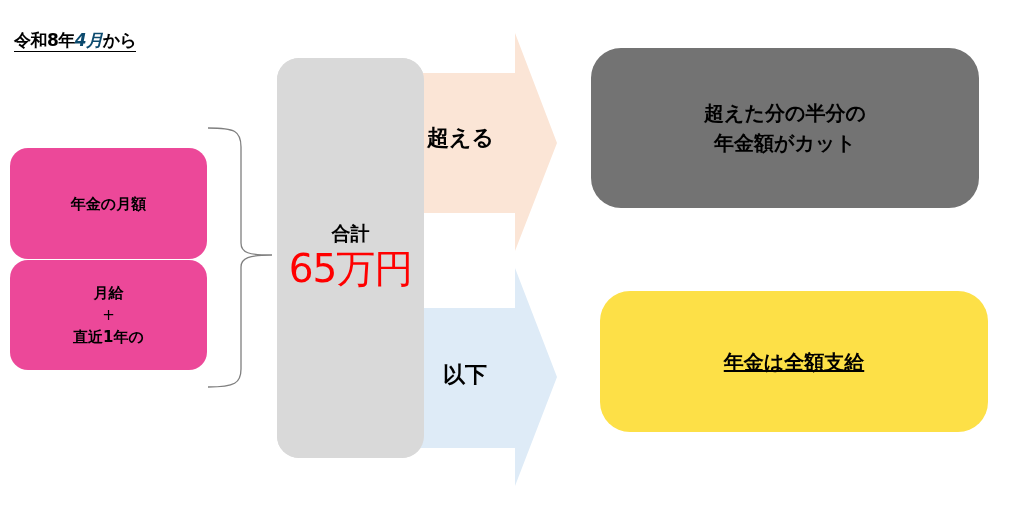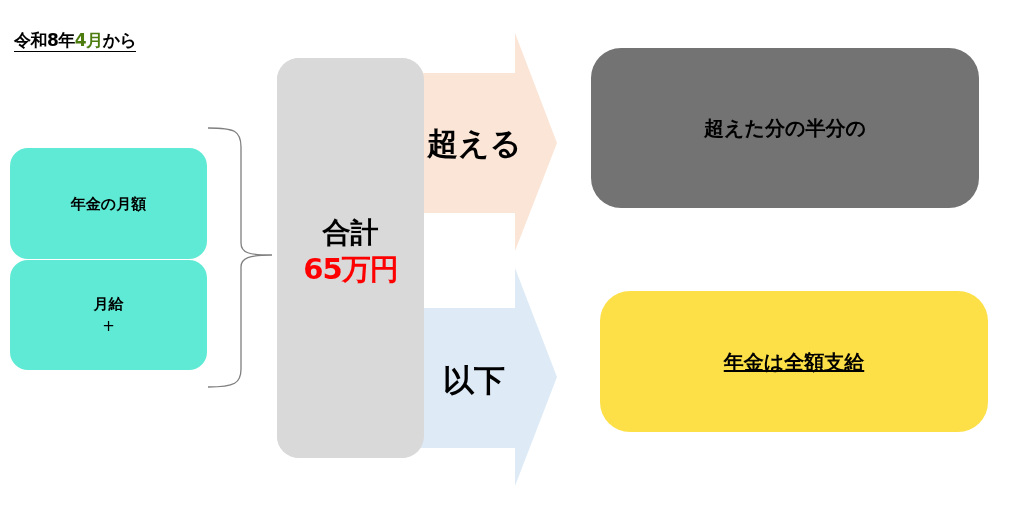--- a/index.html
+++ b/index.html
@@ -7,42 +7,42 @@
       width: 1024px; height: 513px; position: relative; overflow: hidden;
       font-family: "DejaVu Sans", "Liberation Sans", sans-serif;
       color: #000;
     }
     .abs { position: absolute; }
     .title {
       left: 14px; top: 29px; font-size: 17px; font-weight: bold;
       border-bottom: 1.5px solid #000; line-height: 22px; padding-bottom: 0;
       letter-spacing: -0.5px;
     }
-    .title .hl { color: #4d7c0f; }
+    .title .hl { color: #0c4a6e; font-style: italic; }
     .input-box {
-      left: 10px; width: 197px; background: #5eead4; border-radius: 18px;
+      left: 10px; width: 197px; background: #ec4899; border-radius: 18px;
       display: flex; align-items: center; justify-content: center;
       text-align: center; font-size: 15px; font-weight: bold; line-height: 22px;
     }
     .box1 { top: 148px; height: 111px; }
     .box2 { top: 260px; height: 110px; }
     .plus { font-weight: normal; }
     .brace { left: 205px; top: 125px; }
     .total-box {
       left: 277px; top: 58px; width: 147px; height: 400px;
       background: #d9d9d9; border-radius: 22px;
       display: flex; flex-direction: column; align-items: center; justify-content: center;
       text-align: center;
     }
-    .total-label { font-size: 28px; font-weight: bold; line-height: 36px; margin-top: -14px; }
-    .total-value { font-size: 29px; font-weight: bold; color: #ff0000; line-height: 36px; letter-spacing: -1px; }
+    .total-label { font-size: 19px; font-weight: bold; line-height: 36px; margin-top: -14px; }
+    .total-value { font-size: 39px; font-weight: normal; color: #ff0000; line-height: 36px; letter-spacing: -1px; }
     .arrow { left: 420px; }
     .arrow-up { top: 33px; }
     .arrow-down { top: 268px; }
-    .arrow-label { font-size: 31px; font-weight: bold; }
+    .arrow-label { font-size: 22px; font-weight: bold; }
     .label-exceed { left: 427px; top: 123px; }
     .label-below { left: 443px; top: 360px; }
     .result {
       display: flex; align-items: center; justify-content: center;
       text-align: center; font-size: 20px; font-weight: bold; line-height: 30px;
       border-radius: 30px;
     }
     .result-over { left: 591px; top: 48px; width: 388px; height: 160px; background: #737373; }
     .result-under { left: 600px; top: 291px; width: 388px; height: 141px; background: #fde047; text-decoration: underline; }
   </style>
@@ -52,20 +52,21 @@
 <div class="abs title"><span>令和8年</span><span class="hl">4月</span><span>から</span></div>
 
 <div class="abs input-box box1">
   <div>年金の月額</div>
 </div>
 
 <div class="abs input-box box2">
   <div>
     <div>月給</div>
     <div class="plus">+</div>
+    <div>直近1年の</div>
   </div>
 </div>
 
 <svg class="abs brace" width="72" height="266" viewBox="0 0 72 266">
   <path d="M3 3 C 30 3, 36 6, 36 22 L 36 118 C 36 128, 44 130, 67 130 C 44 130, 36 133, 36 142 L 36 244 C 36 258, 30 262, 3 262" fill="none" stroke="#7f7f7f" stroke-width="1.3"></path>
 </svg>
 
 <div class="abs total-box">
   <div class="total-label">合計</div>
   <div class="total-value">65万円</div>
@@ -83,18 +84,19 @@
   <div class="total-label">合計</div>
   <div class="total-value">65万円</div>
 </div>
 
 <div class="abs arrow-label label-exceed">超える</div>
 <div class="abs arrow-label label-below">以下</div>
 
 <div class="abs result result-over">
   <div>
     <div>超えた分の半分の</div>
+    <div>年金額がカット</div>
   </div>
 </div>
 
 <div class="abs result result-under">
   <div>年金は全額支給</div>
 </div>
 
 </body></html>

